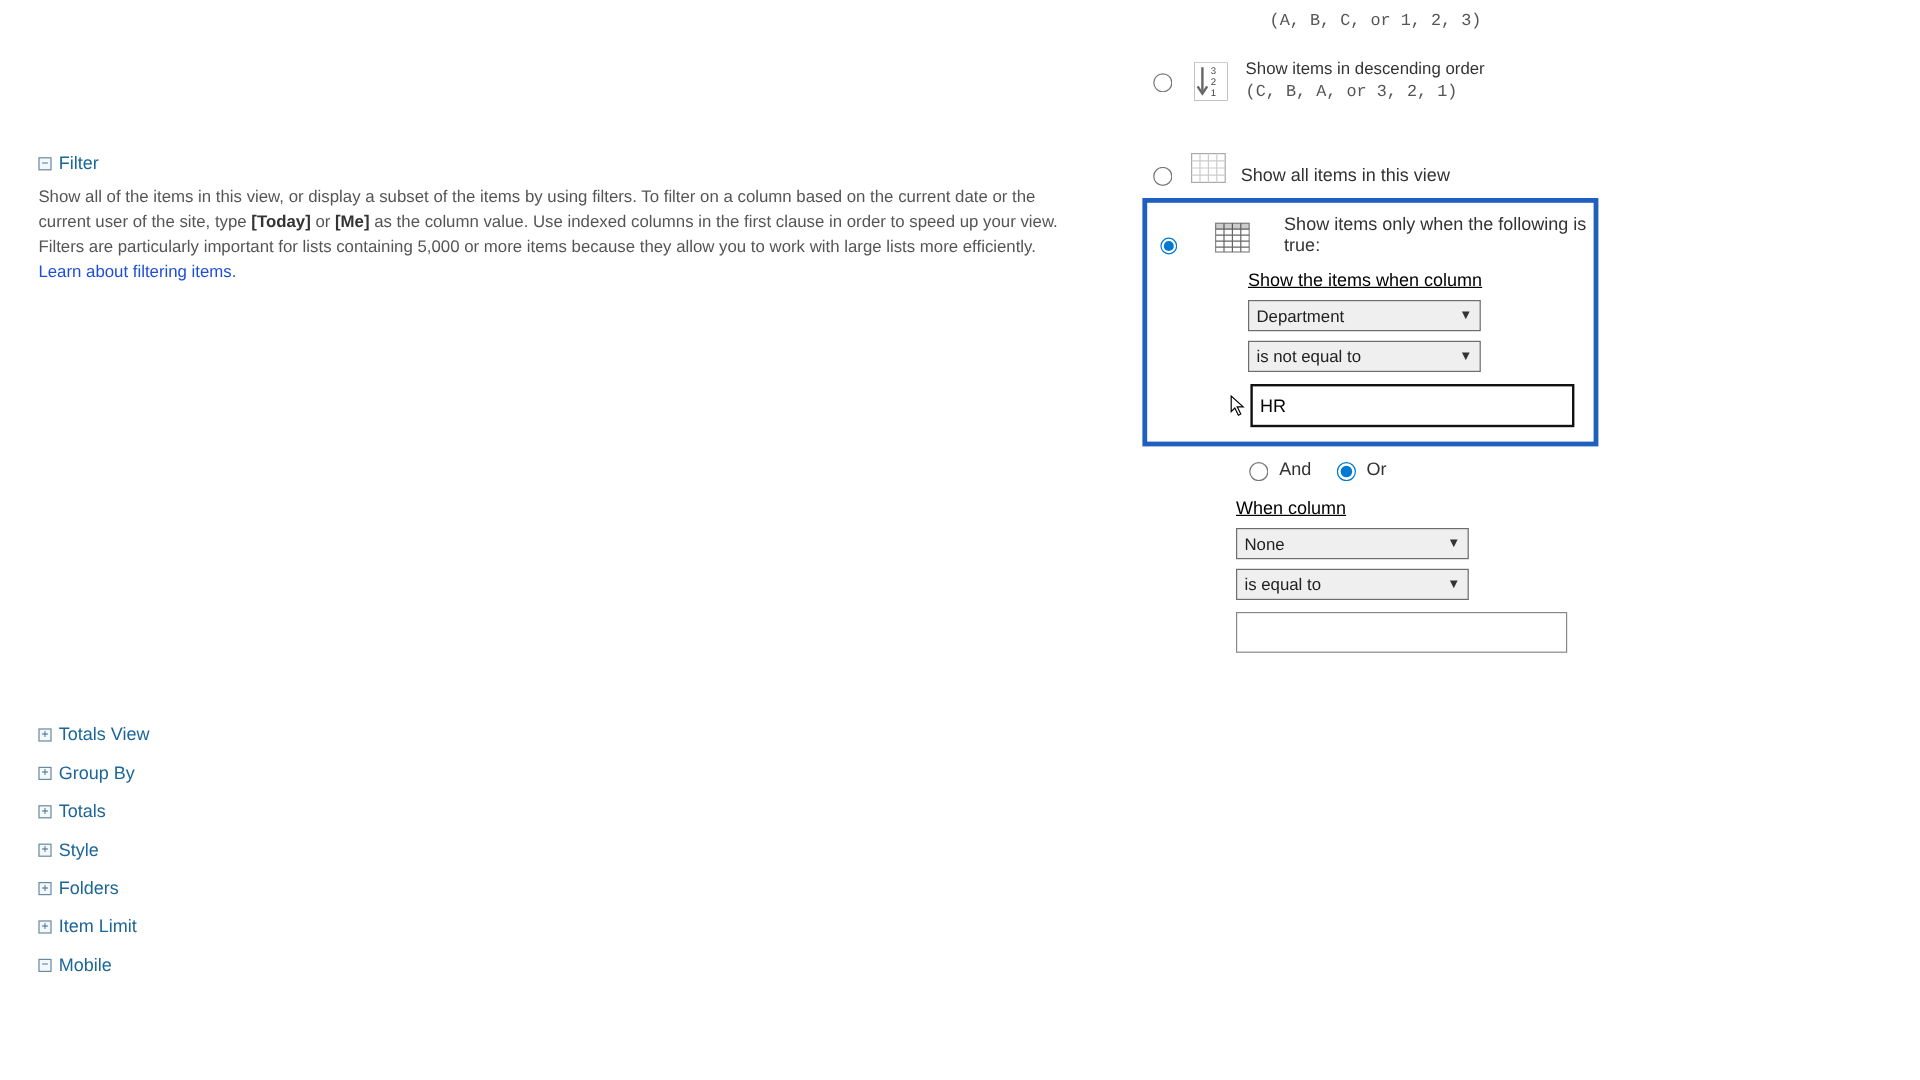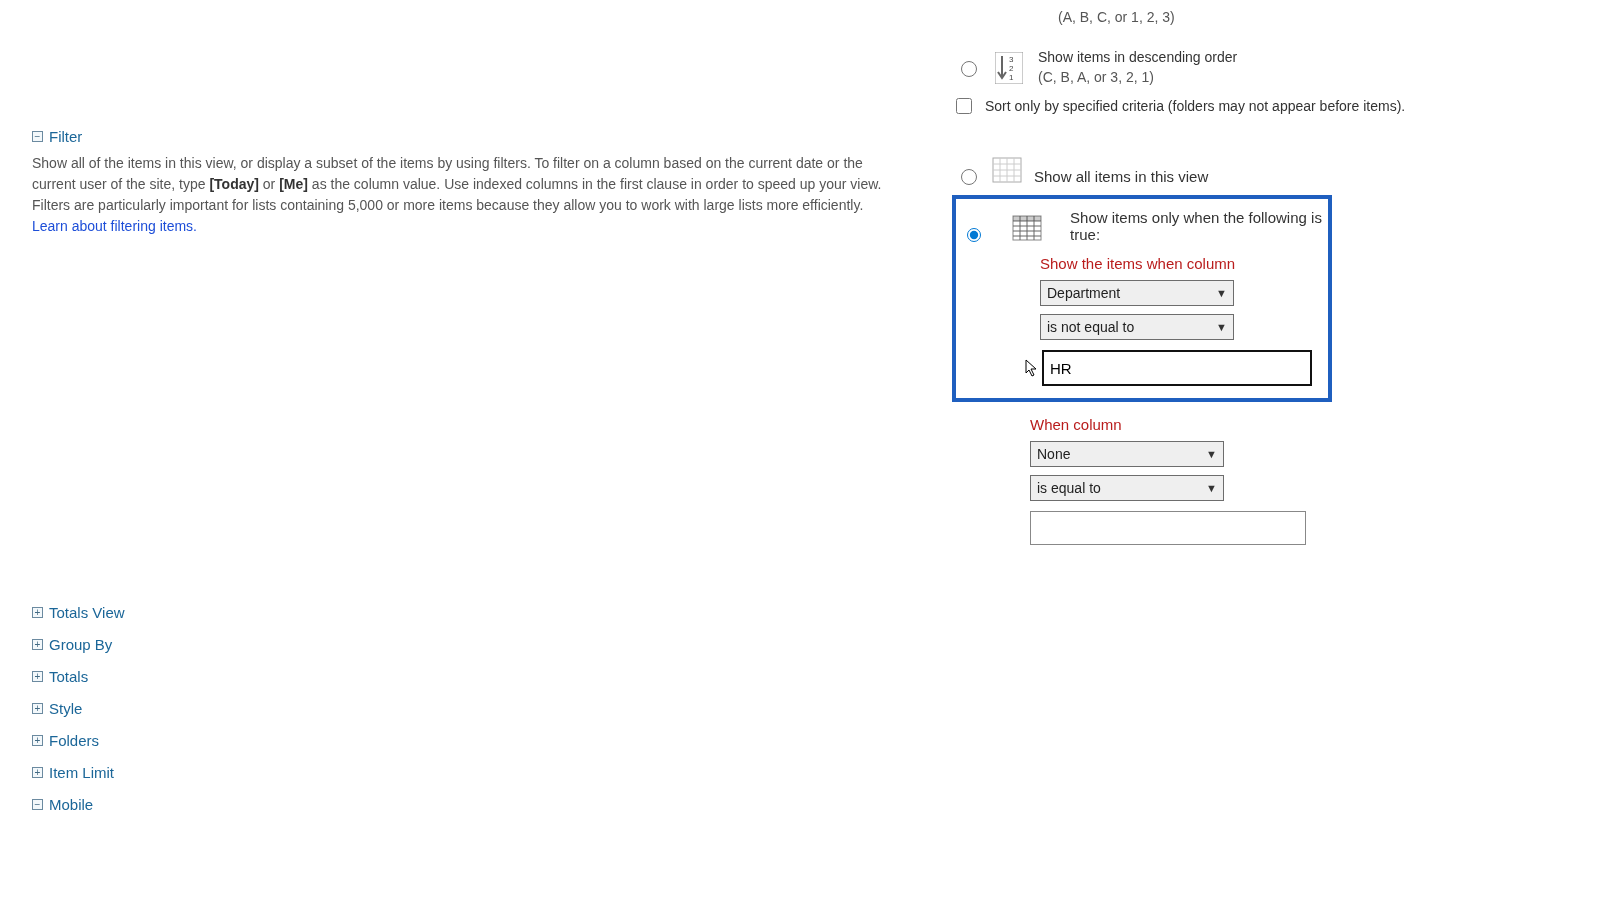--- a/index.html
+++ b/index.html
@@ -39,21 +39,21 @@
     accent-color: #0078d4;
   }
   .sort-icon {
     width: 34px;
     height: 36px;
     display: flex;
     align-items: center;
     justify-content: center;
   }
   .sort-text { color: #333; line-height: 1.4; }
-  .sort-sub { color: #555; }
+  .sort-sub { color: #555; font-family: Liberation Mono, monospace; }
   .checkbox-row {
     display: flex;
     align-items: center;
     gap: 10px;
     margin-top: 6px;
     margin-bottom: 26px;
   }
   .checkbox-input { width: 16px; height: 16px; }
 
   .section-header {
@@ -100,21 +100,22 @@
   .highlight-box {
     border: 4px solid #1f5fbf;
     padding: 10px 6px 12px 6px;
     margin-top: 10px;
     width: 380px;
   }
   .inner-label {
     margin-left: 78px;
     margin-top: 12px;
     font-size: 15px;
-    color: #b91c1c;
+    color: #000000;
+    text-decoration: underline;
   }
   .select-inline {
     margin-left: 78px;
     margin-top: 8px;
     position: relative;
   }
   .value-row {
     margin-left: 78px;
     margin-top: 10px;
     display: flex;
@@ -205,24 +206,20 @@
           <text x="14" y="19" font-size="8" fill="#444">2</text>
           <text x="14" y="28" font-size="8" fill="#444">1</text>
         </svg>
       </span>
       <div class="sort-text">
         <div>Show items in descending order</div>
         <div class="sort-sub">(C, B, A, or 3, 2, 1)</div>
       </div>
     </div>
 
-    <div class="checkbox-row">
-      <input type="checkbox" class="checkbox-input" style="">
-      <span>Sort only by specified criteria (folders may not appear before items).</span>
-    </div>
 
     <div class="filter-right" style="margin-top:38px;">
 
       <div class="option-row" style="margin-left:4px;">
         <input type="radio" name="filtermode" class="radio-input" style="">
         <span class="list-icon">
           <svg width="30" height="30" viewBox="0 0 30 30">
             <rect x="1" y="3" width="28" height="24" fill="#fff" stroke="#aaa"></rect>
             <line x1="1" y1="9" x2="29" y2="9" stroke="#ccc"></line>
             <line x1="1" y1="15" x2="29" y2="15" stroke="#ccc"></line>
@@ -272,20 +269,30 @@
         <div class="value-row">
           <span class="cursor-icon" style="margin-left:-16px;">
             <svg width="14" height="18" viewBox="0 0 14 18">
               <path d="M2 1 L2 14 L5 11 L8 17 L10 16 L7 10 L12 10 Z" fill="#fff" stroke="#000" stroke-width="1"></path>
             </svg>
           </span>
           <input class="text-input wide" type="text" value="HR" style="">
         </div>
       </div>
 
+      <div class="andor-row">
+        <label class="andor-item">
+          <input type="radio" name="andor" class="radio-input" style="">
+          <span>And</span>
+        </label>
+        <label class="andor-item">
+          <input type="radio" name="andor" class="radio-input" checked="" style="">
+          <span>Or</span>
+        </label>
+      </div>
 
       <div class="inner-label" style="margin-top:14px;">When column</div>
 
       <div class="select-inline">
         <div class="fake-select">
           <span>None</span>
           <span class="caret">▼</span>
         </div>
       </div>
       <div class="select-inline">

